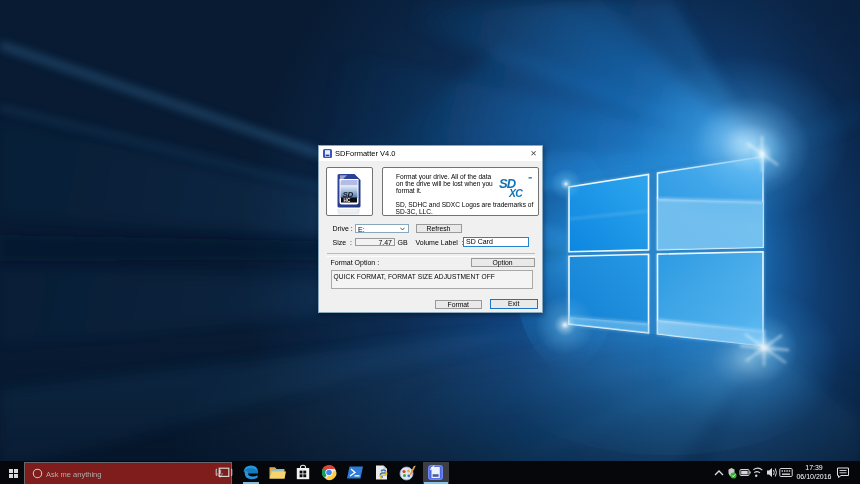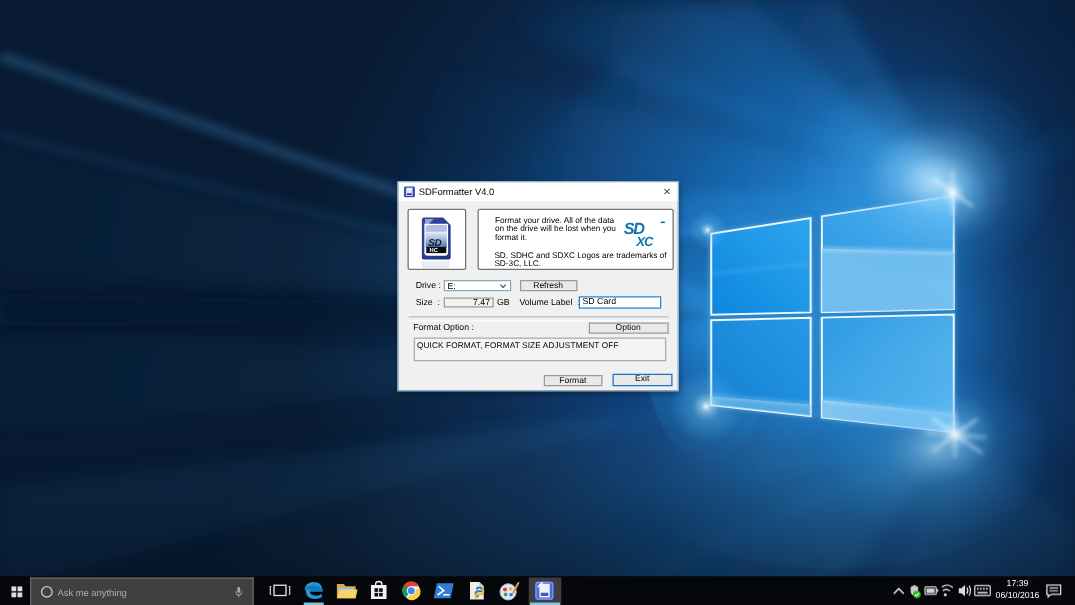--- a/index.html
+++ b/index.html
@@ -22,21 +22,21 @@
   #sizefield{position:absolute;left:36px;top:91.5px;width:40px;height:8.5px;background:#f2f2f2;
     border:1px solid #9a9a9a;box-sizing:border-box;text-align:right;font-size:7px;padding-right:2px;}
   #volinput{position:absolute;left:144px;top:91px;width:66px;height:9.5px;background:#fff;
     border:1px solid #2383cf;box-sizing:border-box;font-size:7px;padding-left:2px;}
   #sep{position:absolute;left:8px;top:106.5px;width:208px;height:2px;
     border-top:1px solid #bcbcbc;border-bottom:1px solid #fdfdfd;}
   #quickbox{position:absolute;left:11.5px;top:123.5px;width:202px;height:19.5px;
     background:#f4f4f4;border:1px solid #a8a8a8;box-sizing:border-box;font-size:6.6px;padding:2px 0 0 2px;letter-spacing:0.1px;}
   
   #taskbar{position:absolute;left:0;top:461px;width:860px;height:23px;background:#05070a;}
-  #searchbox{position:absolute;left:24px;top:1px;width:179px;height:22px;background:#404040;
+  #searchbox{position:absolute;left:24px;top:1px;width:208px;height:22px;background:#7f1d1d;
     border:1px solid #66666c;border-bottom:none;box-sizing:border-box;}
   #searchtext{position:absolute;left:21px;top:6.5px;font-size:7.5px;color:#aeaeae;transform:translateZ(0);}
   .tico{position:absolute;top:0;width:24px;height:23px;}
   #appactive{position:absolute;left:423px;top:1px;width:26px;height:22px;background:#3d3d42;}
   #appactive .ul{position:absolute;left:1px;bottom:0;width:24px;height:2px;background:#86c4ea;}
   #edgeul{position:absolute;left:243px;top:21px;width:16px;height:2px;background:#85bee0;}
   #tray{position:absolute;left:0;top:0;width:860px;height:23px;}
   #clock{position:absolute;left:790px;top:1.5px;width:48px;text-align:center;color:#fff;font-size:7px;line-height:9.5px;transform:translateZ(0);}
 </style>
 </head>

